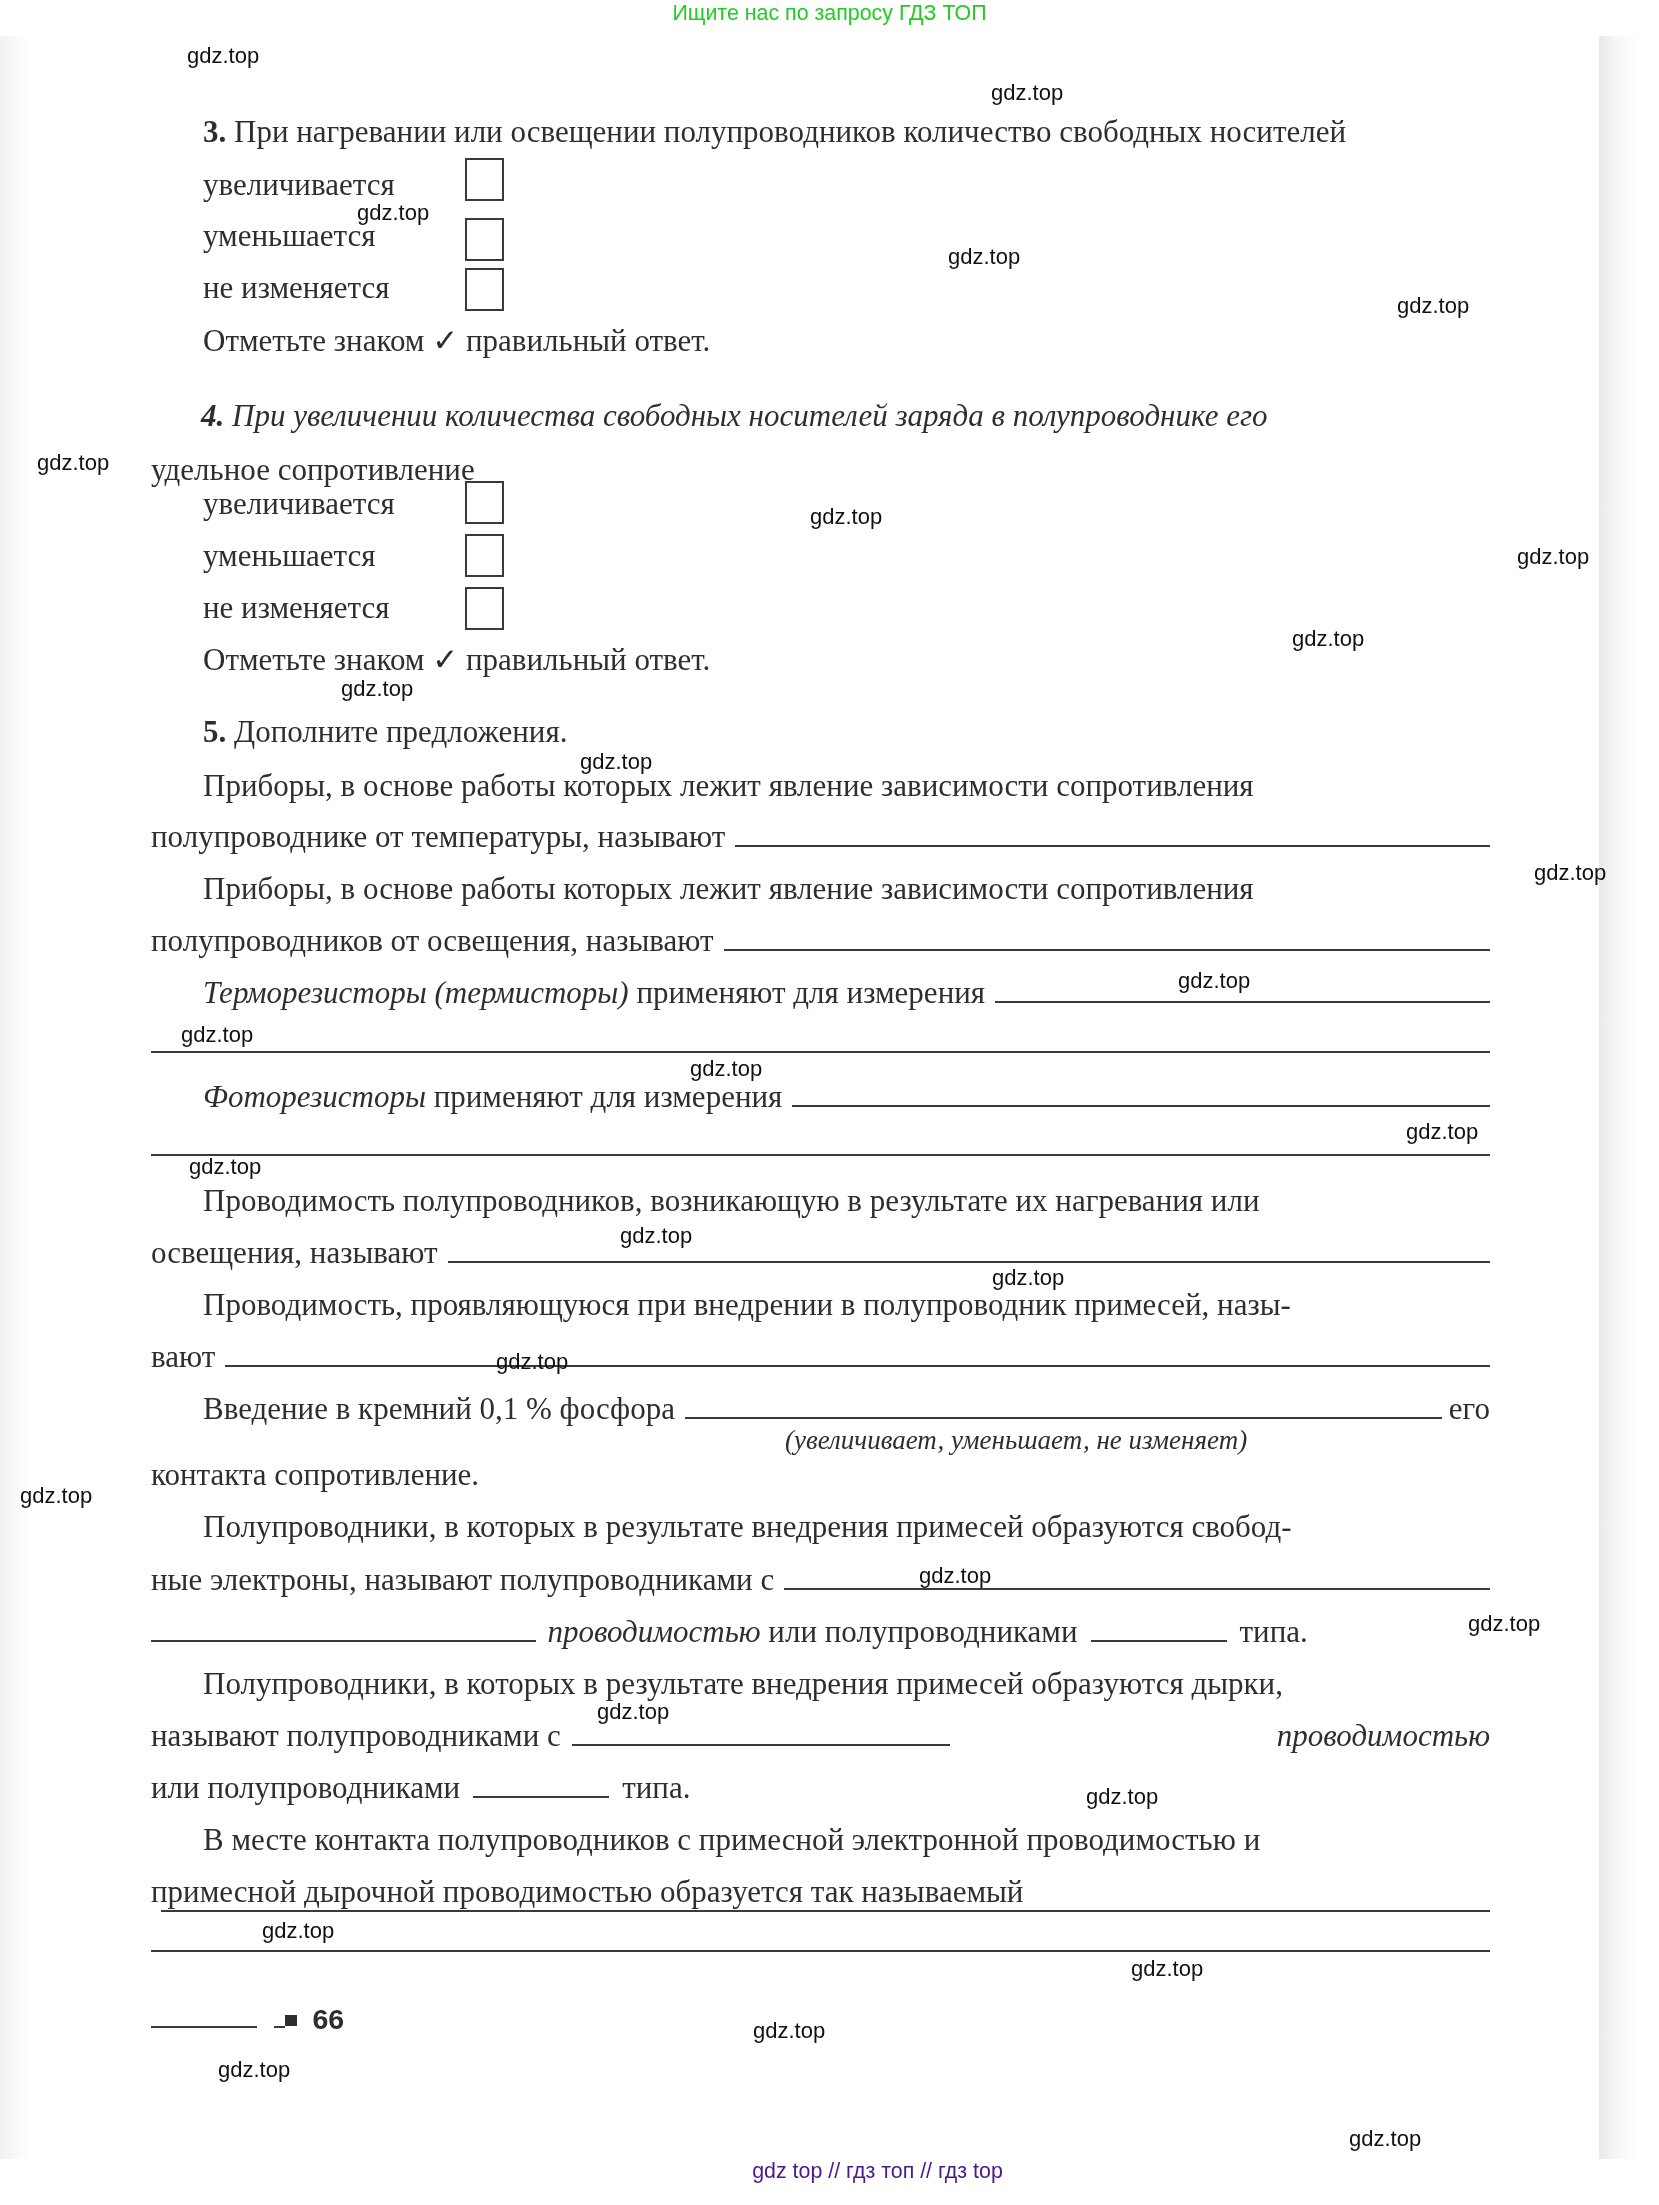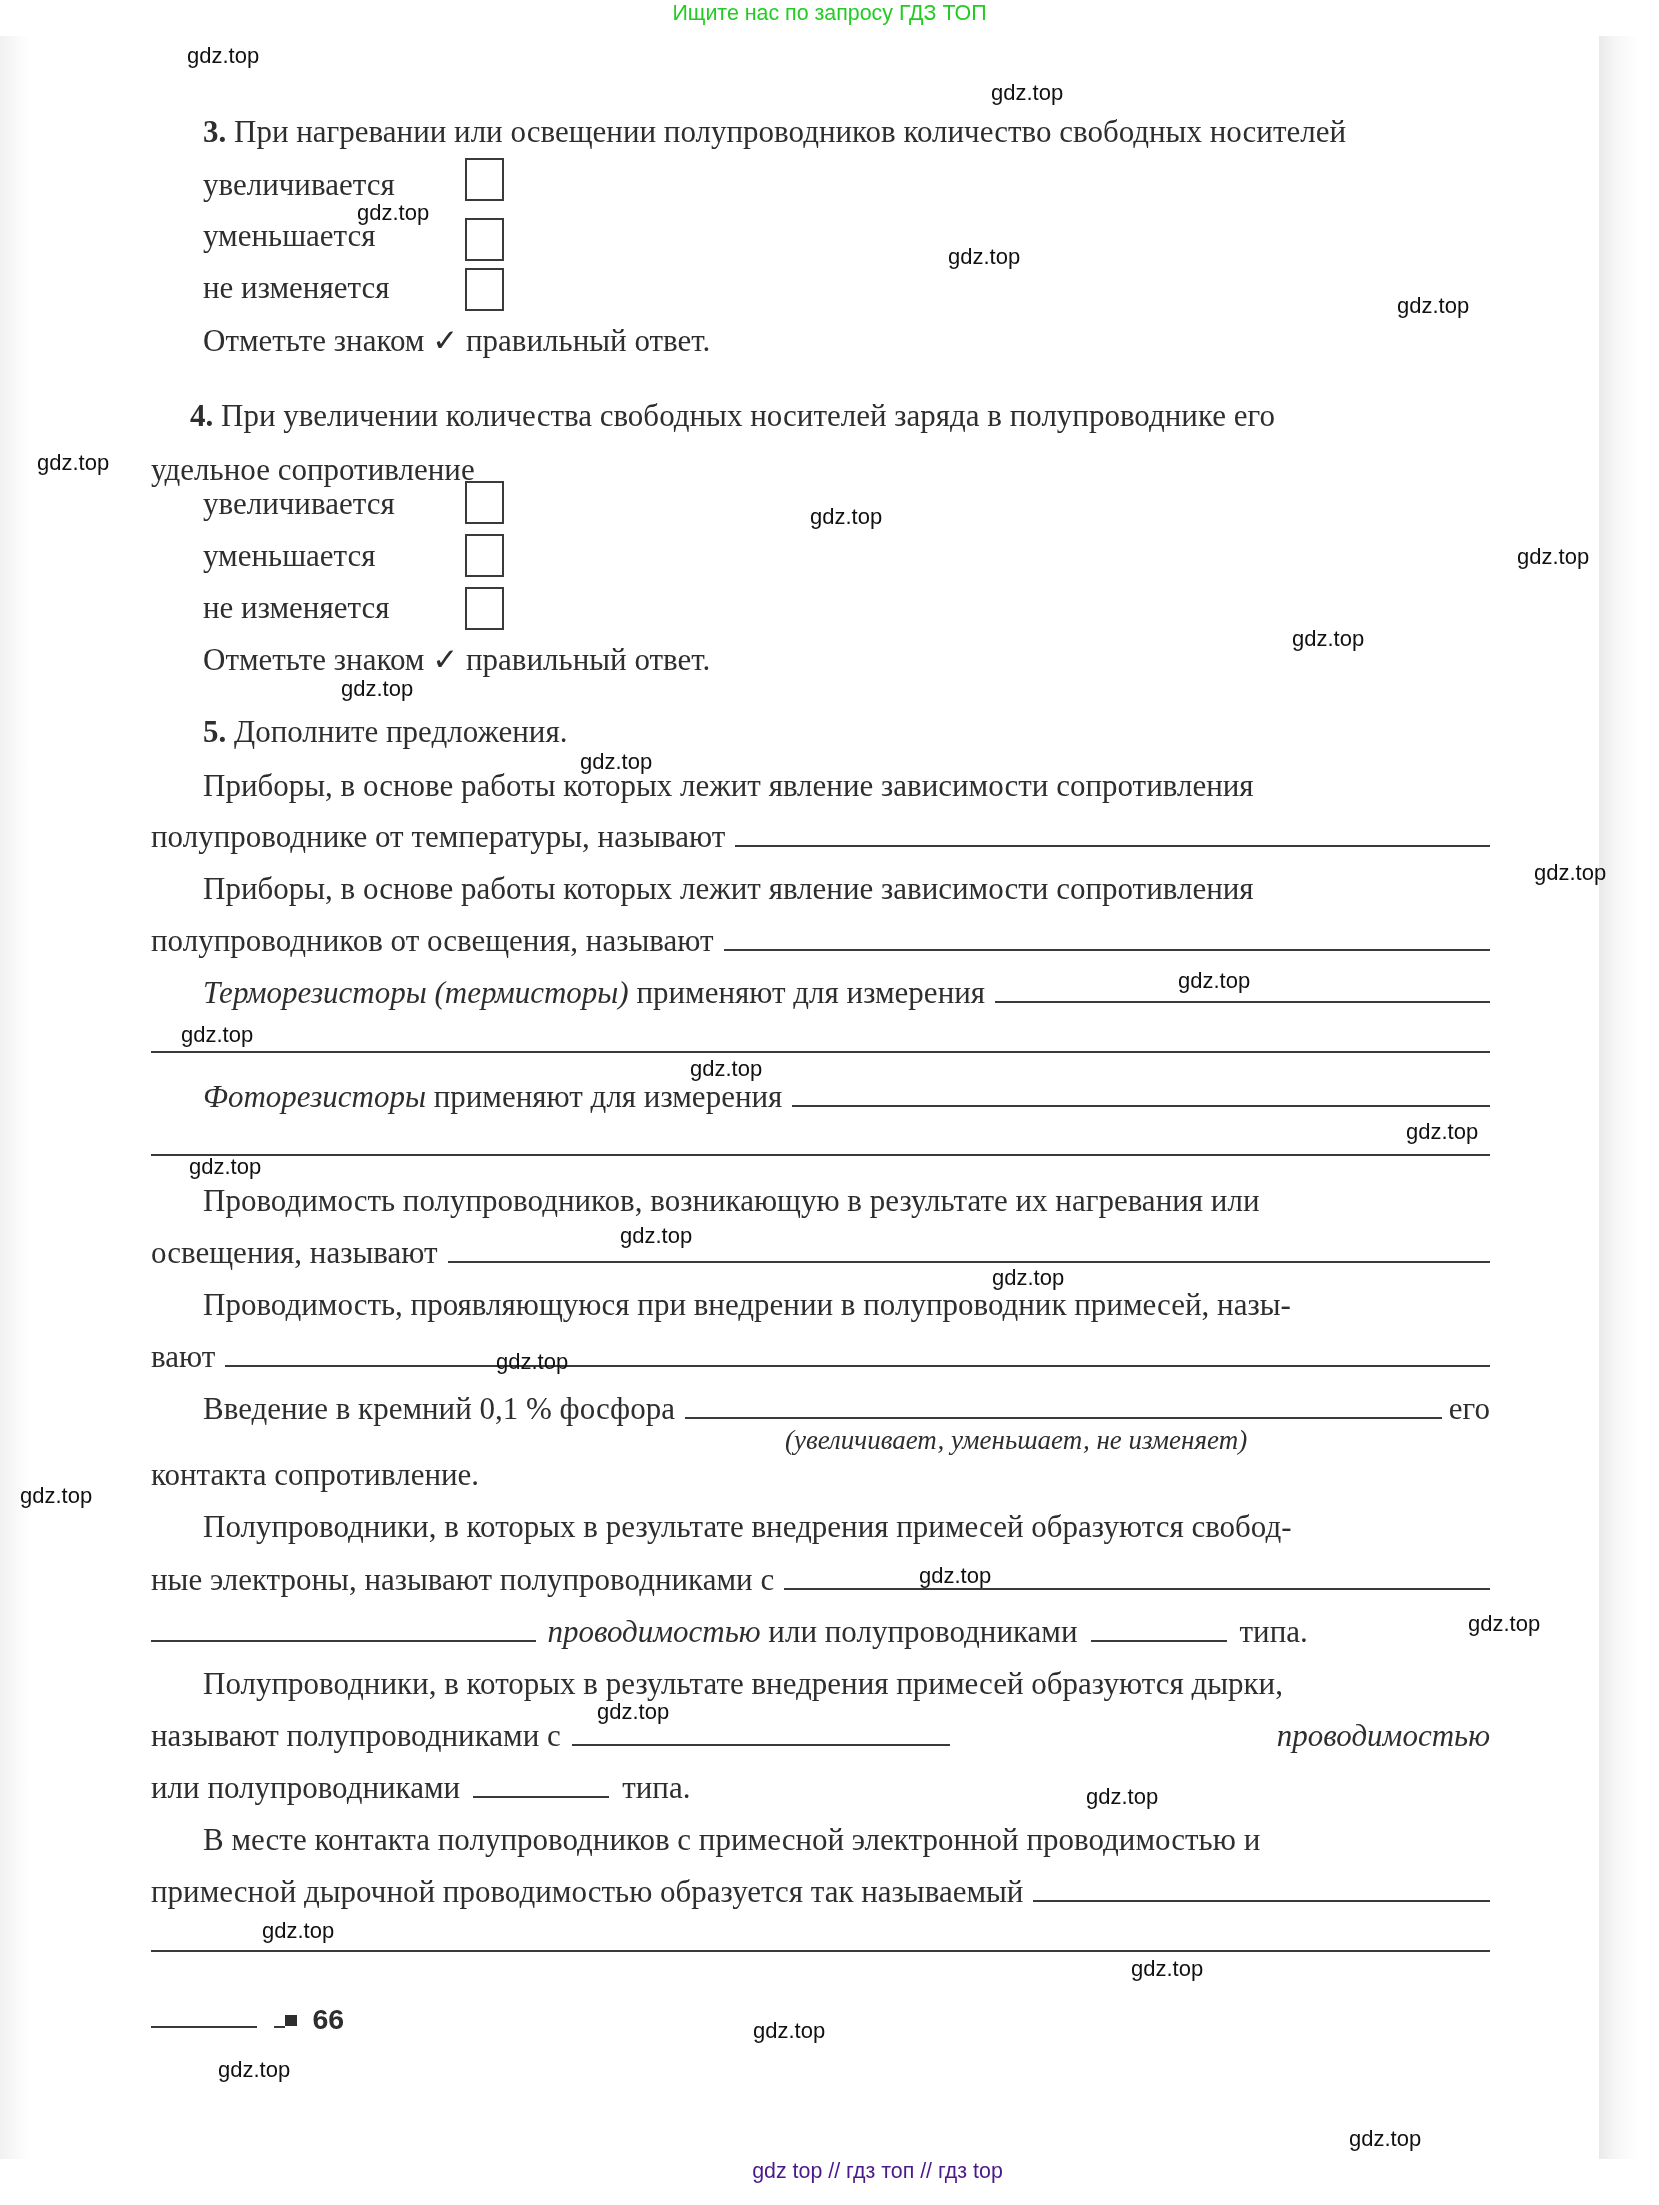--- a/index.html
+++ b/index.html
@@ -77,21 +77,21 @@
   <b>3.</b>&nbsp;<span>При нагревании или освещении полупроводников количество свободных носителей</span>
 </div>
 <div class="line" style="left:203px; top:167px;">увеличивается</div>
 <div class="checkbox" style="top:158px;"></div>
 <div class="line" style="left:203px; top:218px;">уменьшается</div>
 <div class="checkbox" style="top:218px;"></div>
 <div class="line" style="left:203px; top:270px;">не изменяется</div>
 <div class="checkbox" style="top:268px;"></div>
 <div class="line" style="left:203px; top:323px;">Отметьте знаком ✓ правильный ответ.</div>
 
-<div class="line justify" style="left:190px; top:398px; width:1287px;">
+<div class="line justify" style="left:201px; top:398px; width:1287px;font-style:italic;">
   <span><b>4.</b>&nbsp;<span>При увеличении количества свободных носителей заряда в полупроводнике его</span></span>
 </div>
 <div class="line" style="left:151px; top:452px;">удельное сопротивление</div>
 <div class="line" style="left:203px; top:486px;">увеличивается</div>
 <div class="checkbox" style="top:481px;"></div>
 <div class="line" style="left:203px; top:538px;">уменьшается</div>
 <div class="checkbox" style="top:534px;"></div>
 <div class="line" style="left:203px; top:590px;">не изменяется</div>
 <div class="checkbox" style="top:587px;"></div>
 <div class="line" style="left:203px; top:642px;">Отметьте знаком ✓ правильный ответ.</div>
@@ -162,21 +162,21 @@
   <span class="blank" style="width:378px; margin:0 18.6px 0 11.4px;"></span>
   <span class="ital" style="margin-left:auto;">проводимостью</span>
 </div>
 <div class="line" style="left:151px; top:1770px; display:flex;">
   <span>или полупроводниками</span>
   <span class="blank" style="width:136px; margin:0 13px;"></span>
   <span>типа.</span>
 </div>
 
 <div class="line" style="left:203px; top:1822px; width:1287px;">В месте контакта полупроводников с примесной электронной проводимостью и</div>
-<div class="line" style="left:151px; top:1874px; width:1339px; display:flex;">
+<div class="line" style="left:151px; top:1874px; width:1339px; display:flex;flex-direction:column;">
   <span>примесной дырочной проводимостью образуется так называемый</span>
   <span class="blank" style="flex:1; margin-left:10px;"></span>
 </div>
 <div class="rule" style="top:1950px;"></div>
 
 <div class="page-num">
   <span class="dash"></span>
   <span class="sq-base"></span>
   <span class="sq"></span>
   <span class="num">66</span>

